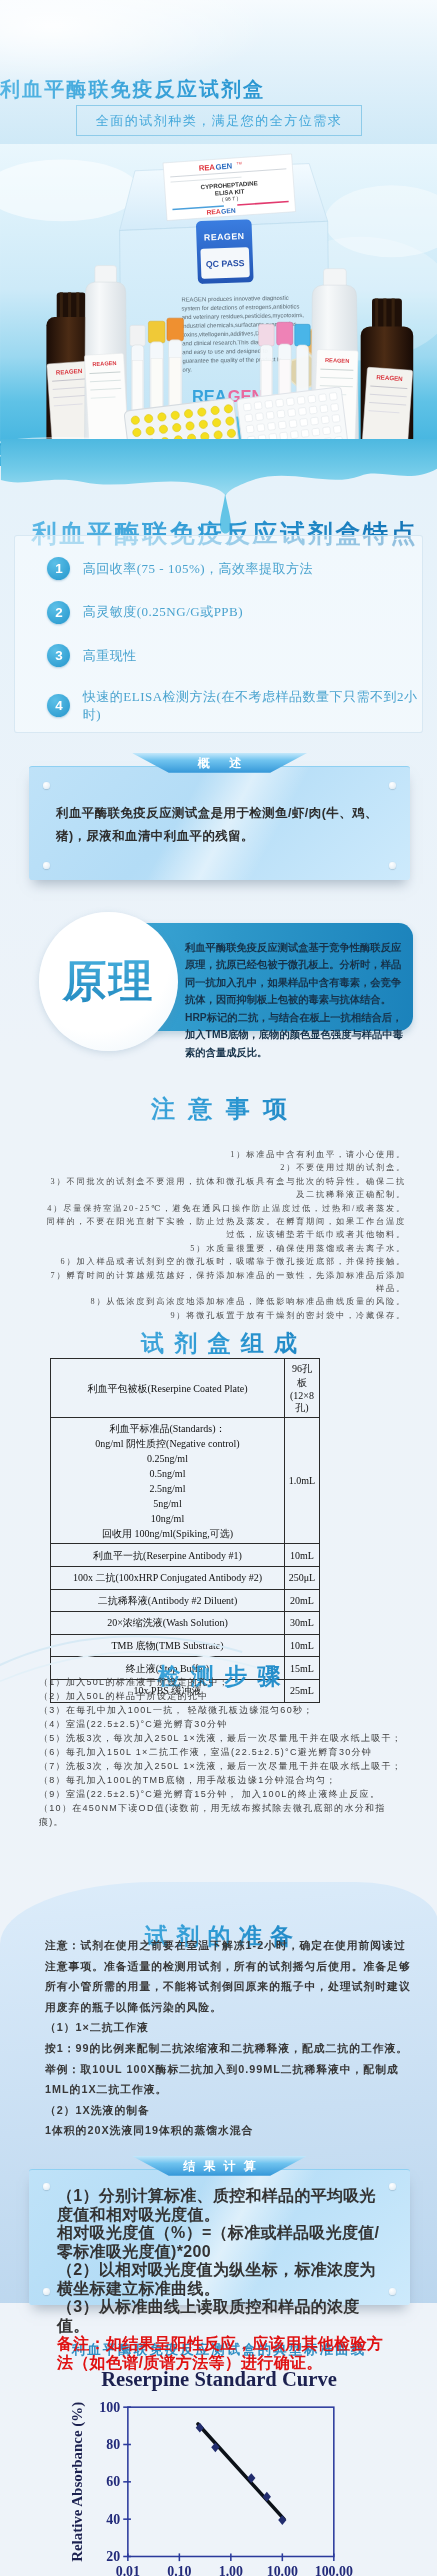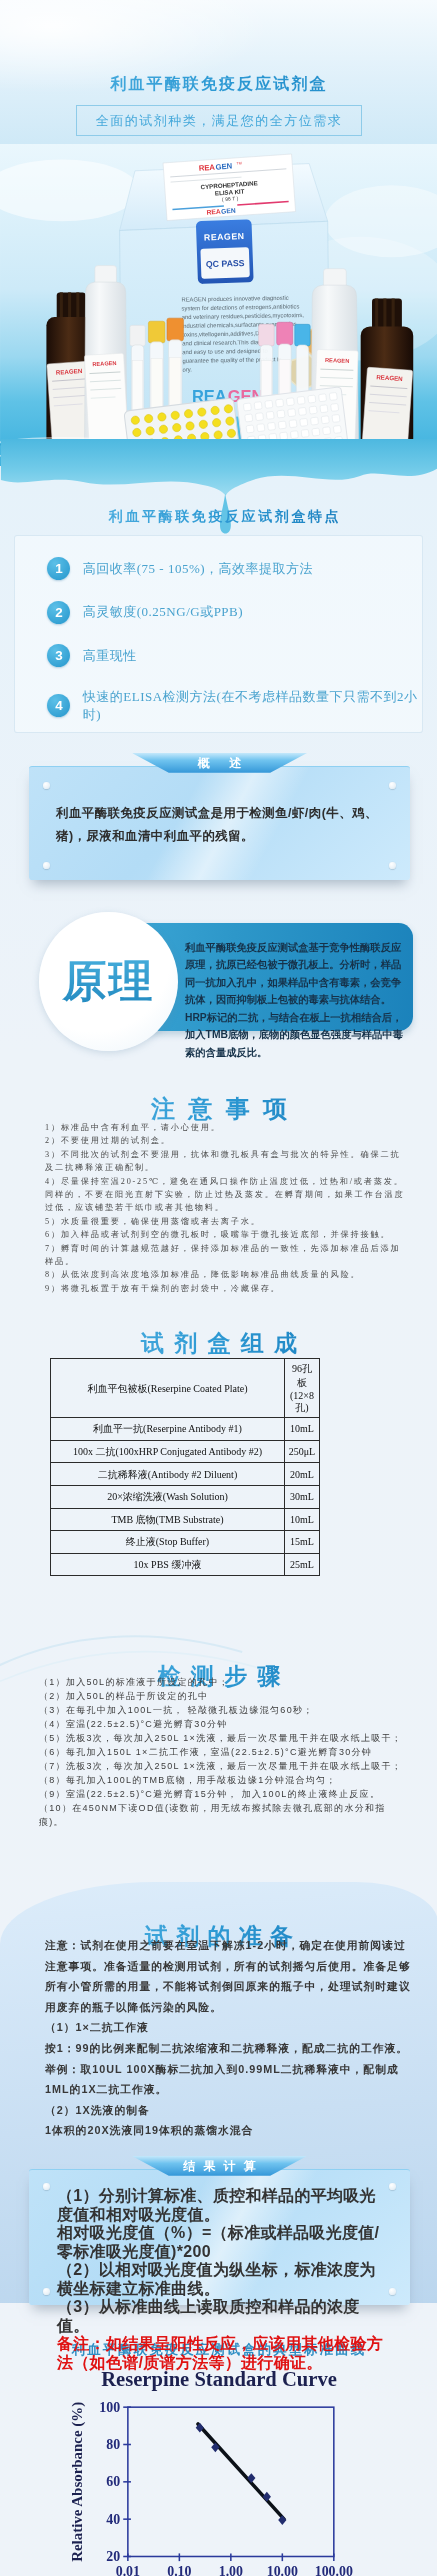--- a/index.html
+++ b/index.html
@@ -4,35 +4,35 @@
 <style>
   html,body{margin:0;padding:0;background:#e9f1f8;}
   *{box-sizing:border-box;}
   .page{position:relative;width:438px;height:2628px;margin:0 auto;overflow:hidden;
         background:linear-gradient(180deg,#f3fafd 0%,#e6f2fa 18%,#edf3f9 40%,#eef3f9 100%);
         font-family:"Liberation Sans","DejaVu Sans",sans-serif;}
   
   .hero{position:absolute;top:0;left:0;width:438px;height:144px;
         background:radial-gradient(ellipse at 12% 18%,rgba(255,255,255,.9) 0%,rgba(255,255,255,0) 40%),
                    linear-gradient(180deg,#f6fbfe 0%,#dff0fa 55%,#cfe9f7 100%);}
-  .hero-title{position:absolute;top:63px;width:100%;text-align:center;font-size:16px;font-weight:bold;letter-spacing:2.1px;
+  .hero-title{position:absolute;top:63px;width:100%;text-align:left;font-size:20px;font-weight:bold;letter-spacing:2.1px;
         background:linear-gradient(90deg,#55b5e3 0%,#2e9ad4 50%,#1b85c4 100%);
         -webkit-background-clip:text;background-clip:text;color:transparent;}
   .hero-sub-wrap{position:absolute;top:105px;width:100%;text-align:center;}
   .hero-sub{display:inline-block;border:0.5px solid #8ecbe9;padding:5.7px 18.5px;font-size:13px;color:#45a8da;letter-spacing:1.5px;}
   
   .photo{position:absolute;top:144px;left:0;width:438px;height:322px;}
   .box-desc-line{font-size:11.5px;fill:#5d6b74;font-family:"Liberation Sans",sans-serif;}
   
   .waveband{position:absolute;top:439px;left:0;width:438px;height:118px;pointer-events:none;}
   
   .sec-title{position:absolute;width:100%;text-align:center;font-weight:bold;
         background:linear-gradient(90deg,#62bce8 0%,#2e9ad4 48%,#0f6fb2 100%);
         -webkit-background-clip:text;background-clip:text;color:transparent;}
-  .t-features{top:496px;font-size:14px;letter-spacing:2.6px;padding-left:12px;}
+  .t-features{top:496px;font-size:25px;letter-spacing:2.6px;padding-left:12px;}
   .t-notes{top:1073px;font-size:24px;letter-spacing:13.4px;text-indent:13.4px;}
   .t-kit{top:1309px;font-size:23px;letter-spacing:10.3px;text-indent:10.3px;}
   .t-steps{top:1642px;font-size:23px;letter-spacing:10.3px;text-indent:10.3px;}
   .t-prep{top:1902px;font-size:23px;letter-spacing:8.2px;text-indent:8.2px;}
   
   .features-panel{position:absolute;top:535px;left:14.4px;width:409px;height:198px;border-radius:3.1px;
         background:rgba(250,253,255,.55);border:0.5px solid rgba(210,228,240,.8);}
   .features-list{position:absolute;top:557px;left:14.4px;width:409px;}
   .feature-row{display:flex;align-items:center;gap:12.4px;padding-left:33px;margin-bottom:20.6px;min-height:23px;}
   .feature-num{flex:0 0 23px;width:23px;height:23px;border-radius:50%;text-align:center;line-height:23px;
@@ -65,21 +65,21 @@
   .principle-rect{position:absolute;left:77px;top:7.2px;width:336px;height:108px;border-radius:14.4px;
         background:linear-gradient(100deg,#41abd9 0%,#2d97c9 45%,#1b82bb 100%);box-shadow:0 3.1px 6.2px rgba(90,140,170,.3);}
   .principle-text{position:absolute;left:185px;top:12.4px;width:223px;font-size:10.3px;font-weight:600;color:#16324a;line-height:17.5px;}
   .principle-circle{position:absolute;left:39px;top:-4.1px;width:139px;height:139px;border-radius:50%;
         background:radial-gradient(circle at 40% 32%,#ffffff 60%,#f2f8fc 85%,#e6f1f8);
         box-shadow:0 2.1px 7.2px rgba(100,140,170,.25);display:flex;align-items:center;justify-content:center;}
   .principle-word{font-size:44px;font-weight:bold;letter-spacing:2.1px;
         background:linear-gradient(180deg,#48b0de 0%,#1f86bd 100%);
         -webkit-background-clip:text;background-clip:text;color:transparent;}
   
-  .notes-list{position:absolute;top:1121px;left:45px;width:361px;}
+  .notes-list{position:absolute;top:1148px;left:45px;width:361px;text-align:right;}
   .notes-list p{margin:0;font-family:"Liberation Serif","DejaVu Serif",serif;
         font-size:8.2px;color:#4a4a4a;letter-spacing:1.8px;line-height:13.4px;}
   
   .kit-table{position:absolute;top:1358px;left:50px;width:270px;border:1px solid #2b2b2b;background:transparent;}
   .kit-row{display:grid;grid-template-columns:233px 1fr;border-top:0.5px solid #2b2b2b;}
   .kit-row:first-child{border-top:none;}
   .kit-cell{display:flex;flex-direction:column;justify-content:center;align-items:center;min-height:21.6px;padding:2.6px 2.1px;
         font-family:"Liberation Serif","DejaVu Serif",serif;font-size:10px;color:#101010;text-align:center;}
   .kit-qty{border-left:0.5px solid #2b2b2b;}
   .kit-line{line-height:15px;}
@@ -479,20 +479,33 @@
   <h2 class="sec-title t-kit">试剂盒组成</h2>
   <div class="kit-table">
       <div class="kit-row">
         <div class="kit-cell kit-name">
           <div class="kit-line">利血平包被板(Reserpine Coated Plate)</div>
         </div>
         <div class="kit-cell kit-qty">96孔板(12×8 孔)</div>
       </div>
       <div class="kit-row">
         <div class="kit-cell kit-name">
+          <div class="kit-line">利血平标准品(Standards)：</div>
+          <div class="kit-line">0ng/ml 阴性质控(Negative control)</div>
+          <div class="kit-line">0.25ng/ml</div>
+          <div class="kit-line">0.5ng/ml</div>
+          <div class="kit-line">2.5ng/ml</div>
+          <div class="kit-line">5ng/ml</div>
+          <div class="kit-line">10ng/ml</div>
+          <div class="kit-line">回收用 100ng/ml(Spiking,可选)</div>
+        </div>
+        <div class="kit-cell kit-qty">1.0mL</div>
+      </div>
+      <div class="kit-row">
+        <div class="kit-cell kit-name">
           <div class="kit-line">利血平一抗(Reserpine Antibody #1)</div>
         </div>
         <div class="kit-cell kit-qty">10mL</div>
       </div>
       <div class="kit-row">
         <div class="kit-cell kit-name">
           <div class="kit-line">100x 二抗(100xHRP Conjugated Antibody #2)</div>
         </div>
         <div class="kit-cell kit-qty">250μL</div>
       </div>

